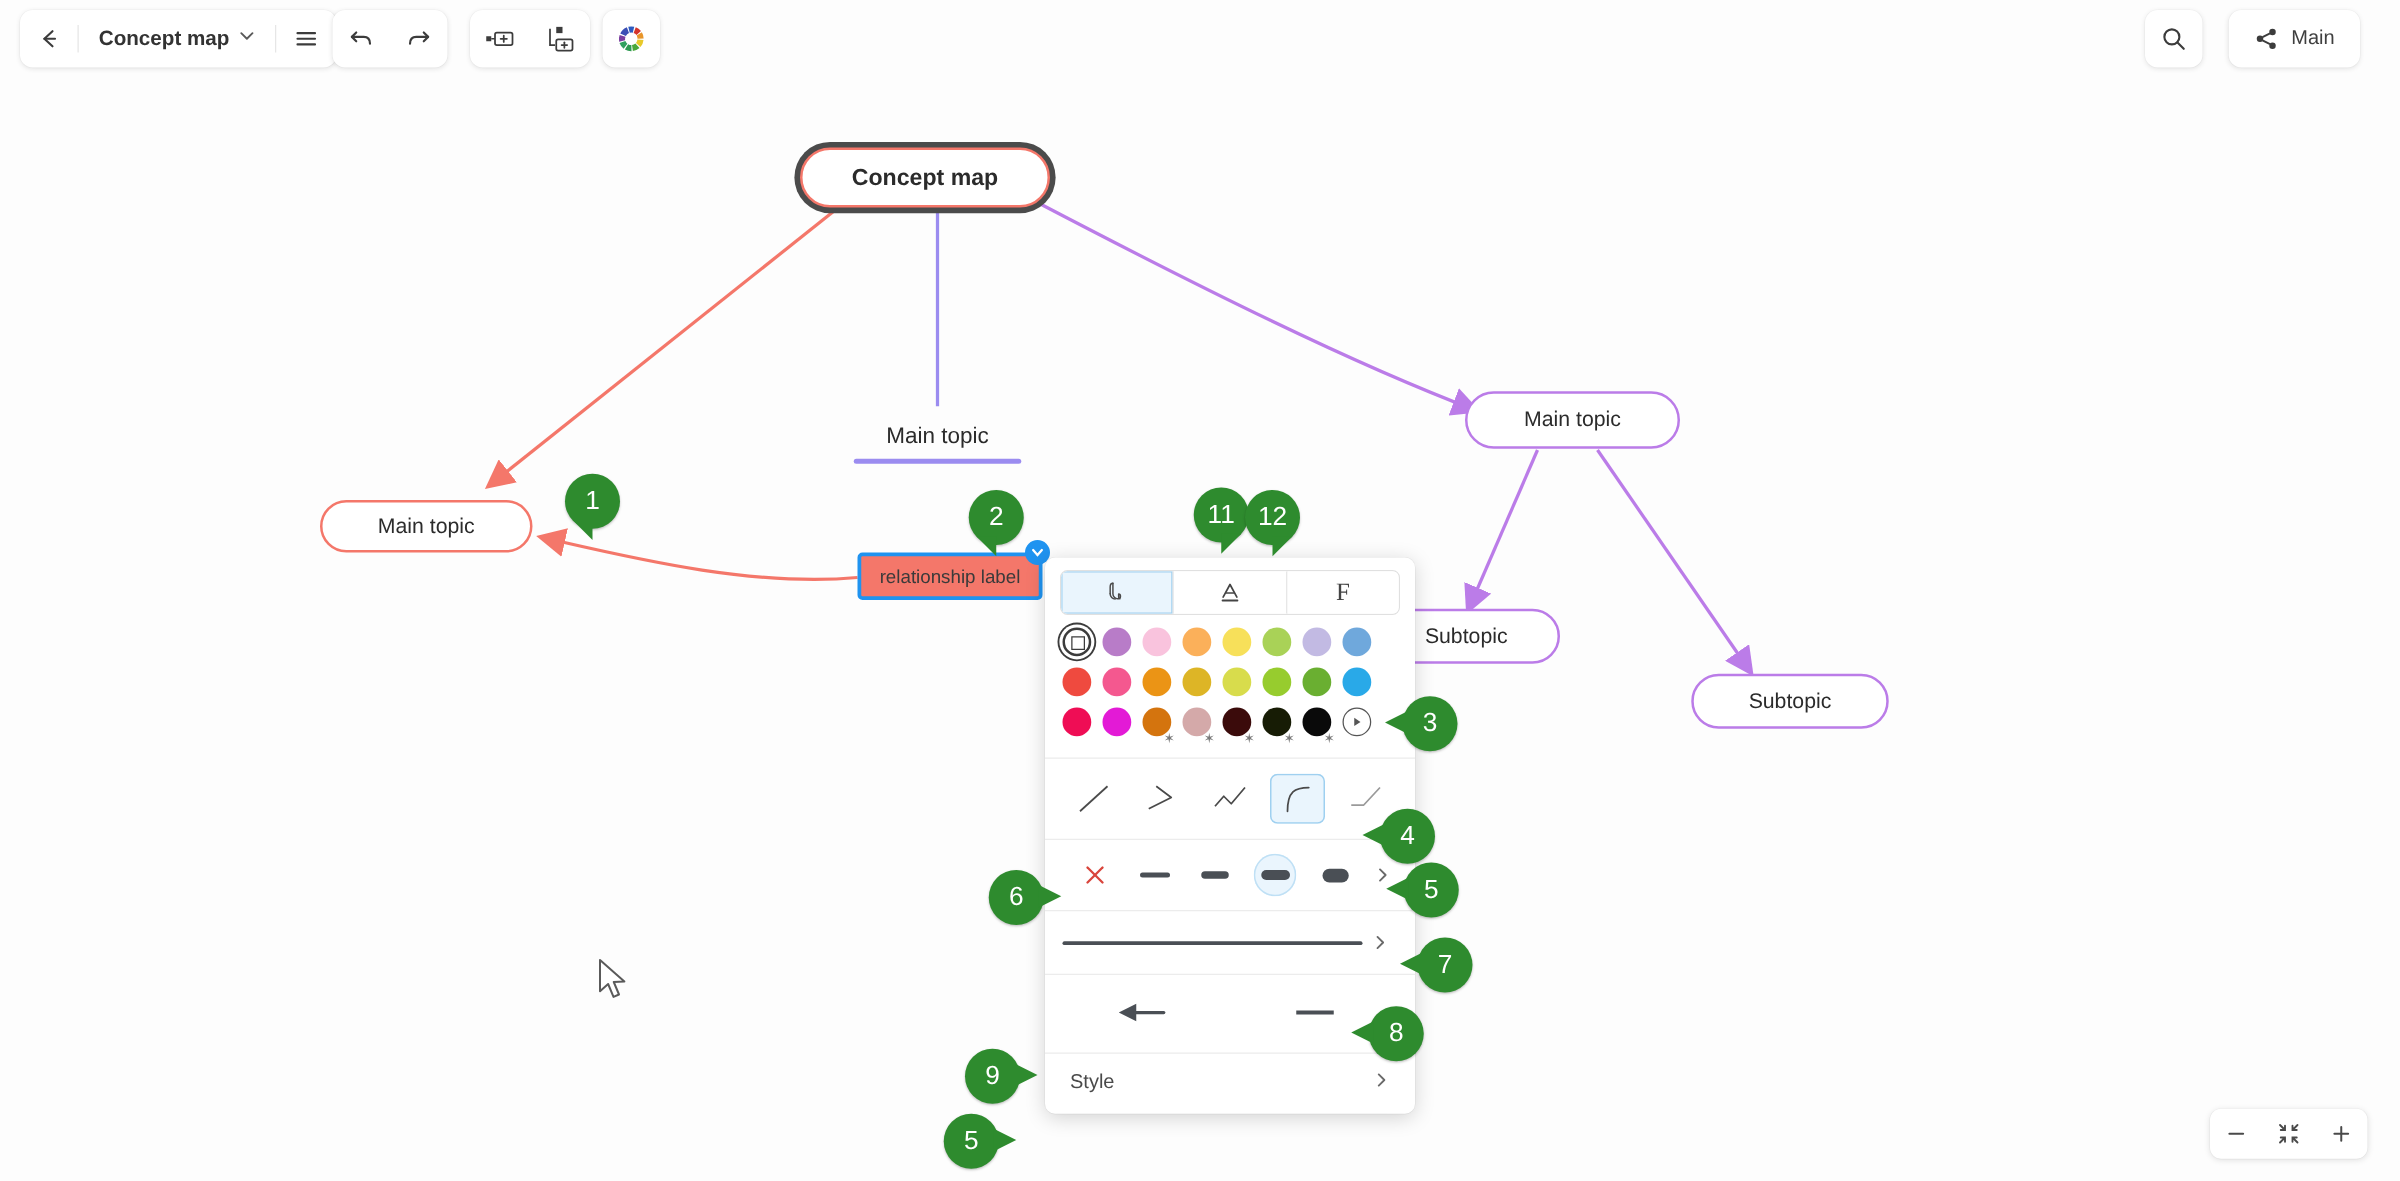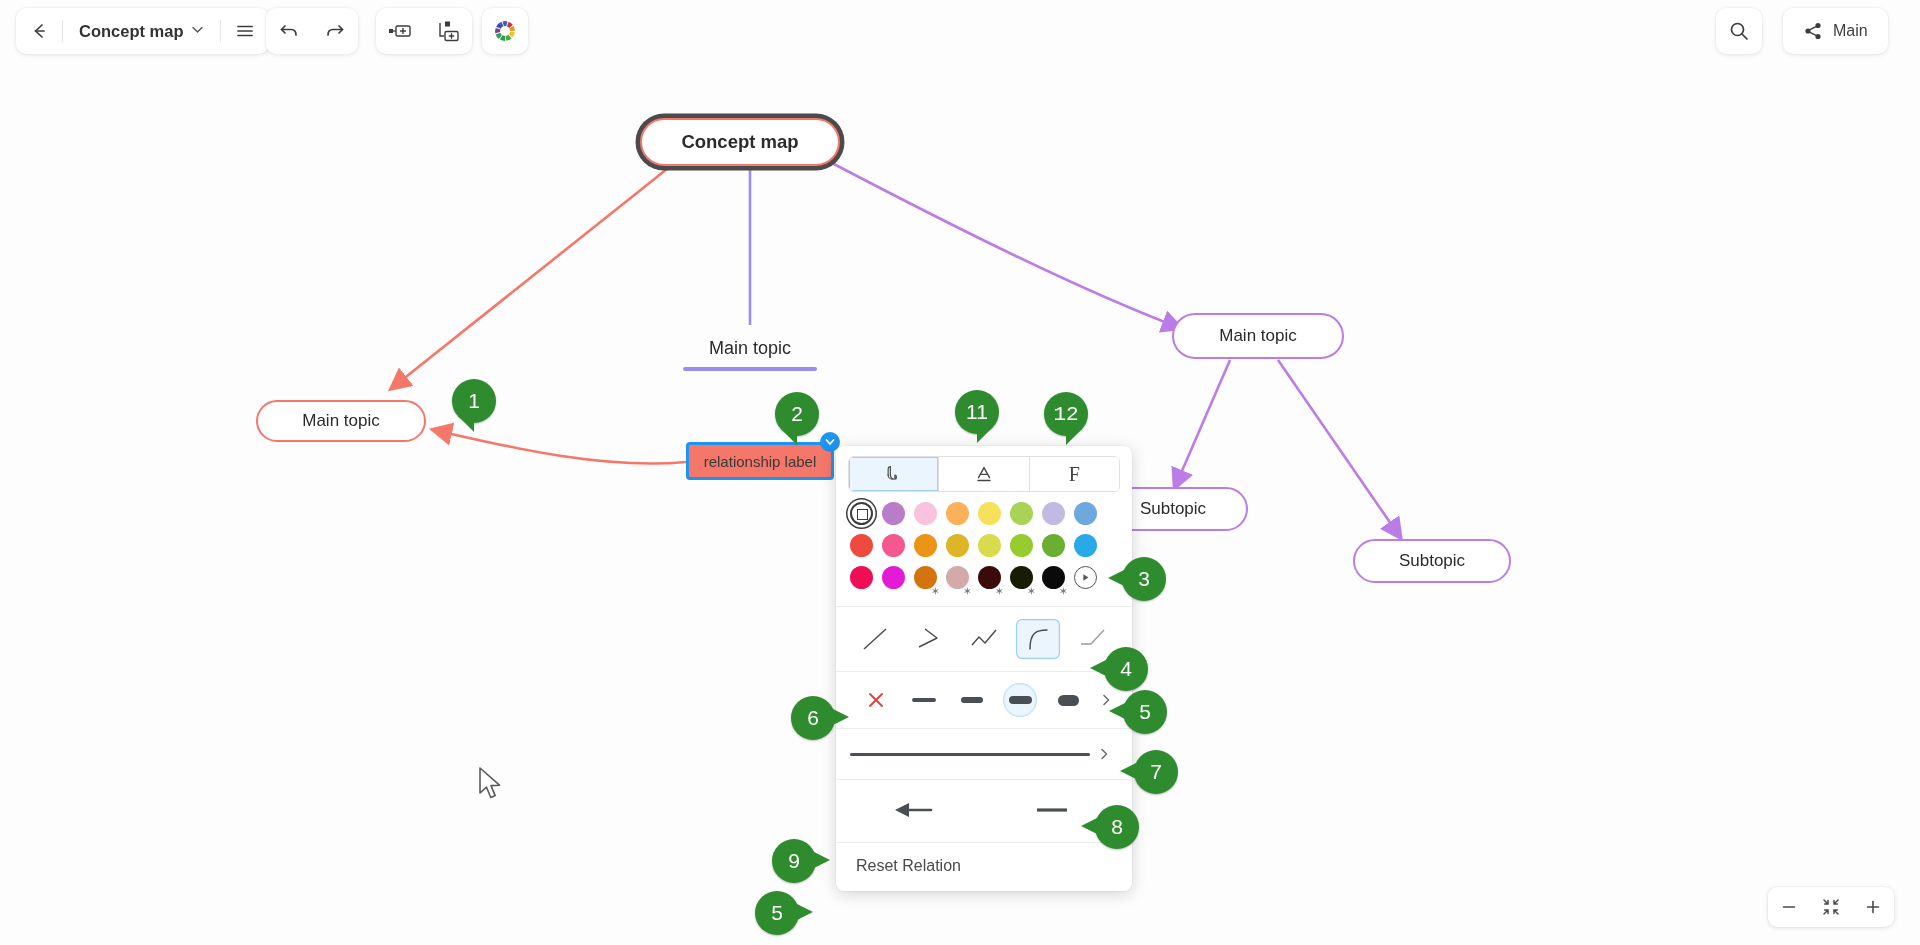--- a/index.html
+++ b/index.html
@@ -622,21 +622,27 @@
     <div class="arrow-cell">
       <svg width="50" height="20" viewBox="0 0 50 20">
         <line x1="10" y1="10" x2="40" y2="10" stroke="#4a4f55" stroke-width="3.2" stroke-linecap="butt"></line>
       </svg>
     </div>
   </div>
 
   <div class="pp-divider"></div>
 
   <div class="menu-item">
-    <span>Reset Relation</span>
+    <span>Style</span>
+    <span class="spacer"></span>
+    <span class="chev-r">
+      <svg width="14" height="14" viewBox="0 0 14 14">
+          <path d="M5,2.5 L9.5,7 L5,11.5" fill="none" stroke="#6a6a6a" stroke-width="1.5" stroke-linecap="round" stroke-linejoin="round"></path>
+        </svg>
+    </span>
   </div>
 </div>
 
 <div id="badge-layer">
     <div class="badge" style="left: 452px; top: 379px;">
       <div class="bubble"></div>
       <div class="tail tail-dl"></div>
       <div class="num">1</div>
     </div>
     <div class="badge" style="left: 775px; top: 392px;">
@@ -682,21 +688,21 @@
     <div class="badge" style="left: 755px; top: 891px;">
       <div class="bubble"></div>
       <div class="tail tail-r"></div>
       <div class="num">5</div>
     </div>
     <div class="badge" style="left: 955px; top: 390px;">
       <div class="bubble"></div>
       <div class="tail tail-dr"></div>
       <div class="num">11</div>
     </div>
-    <div class="badge" style="left: 1044px; top: 392px; font-family: Liberation Mono, monospace;">
+    <div class="badge" style="left: 996px; top: 392px;">
       <div class="bubble"></div>
       <div class="tail tail-dr"></div>
       <div class="num">12</div>
     </div>
   </div>
 
 <div class="zoomctl">
   <div>
     <svg width="16" height="16" viewBox="0 0 16 16">
       <line x1="2.5" y1="8" x2="13.5" y2="8" stroke="#4a4a4a" stroke-width="1.6" stroke-linecap="round"></line>

